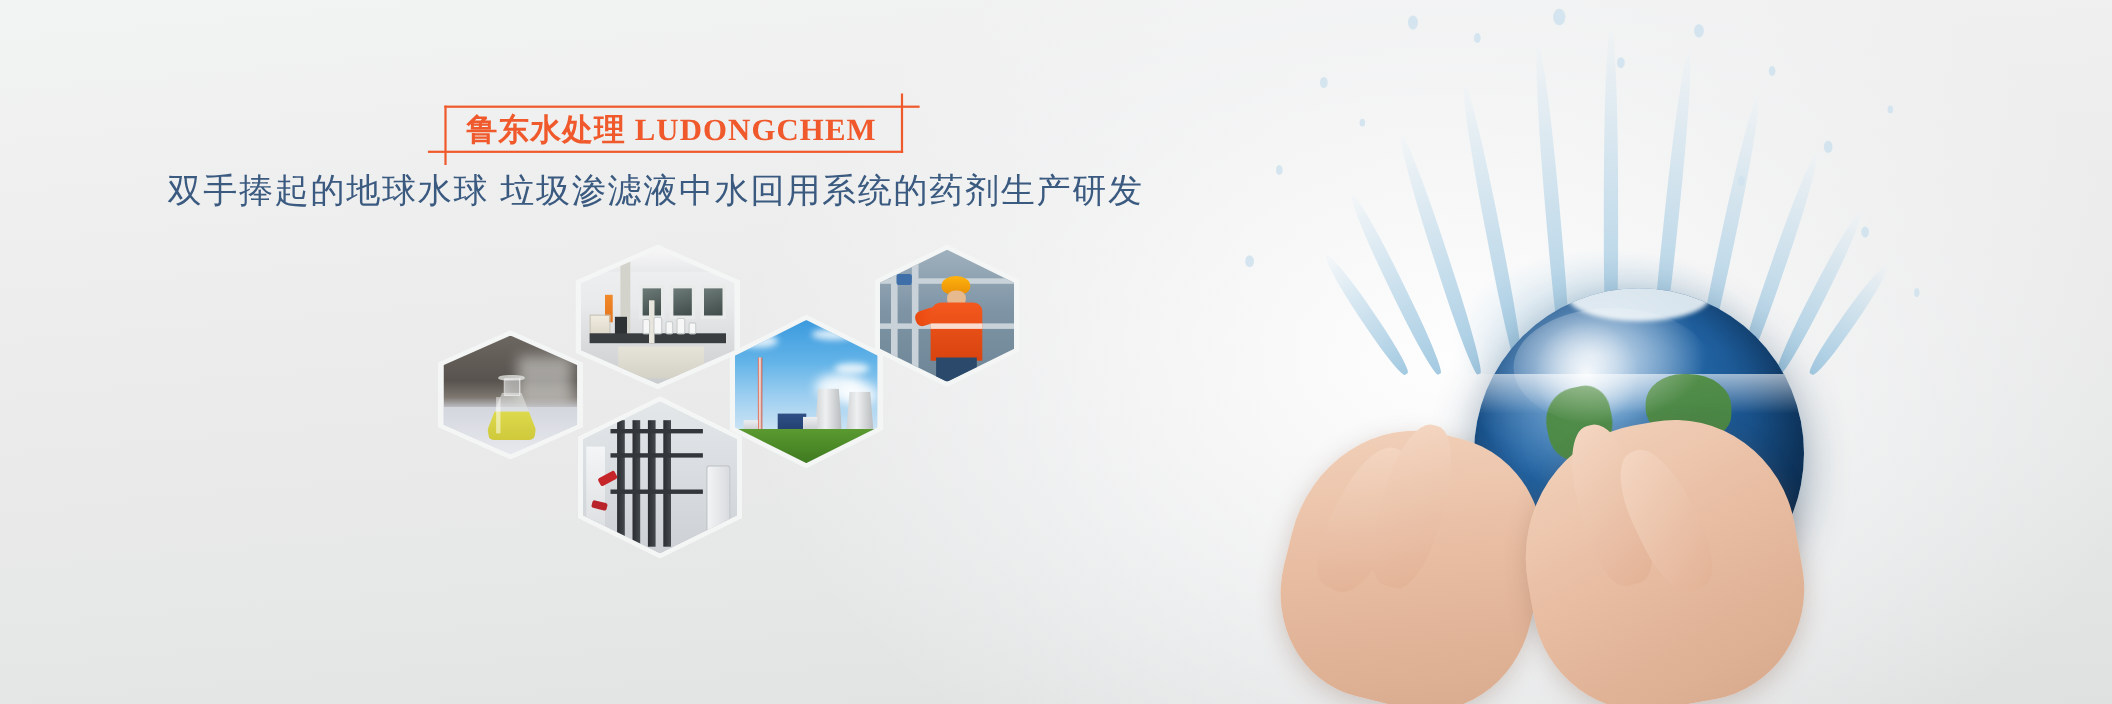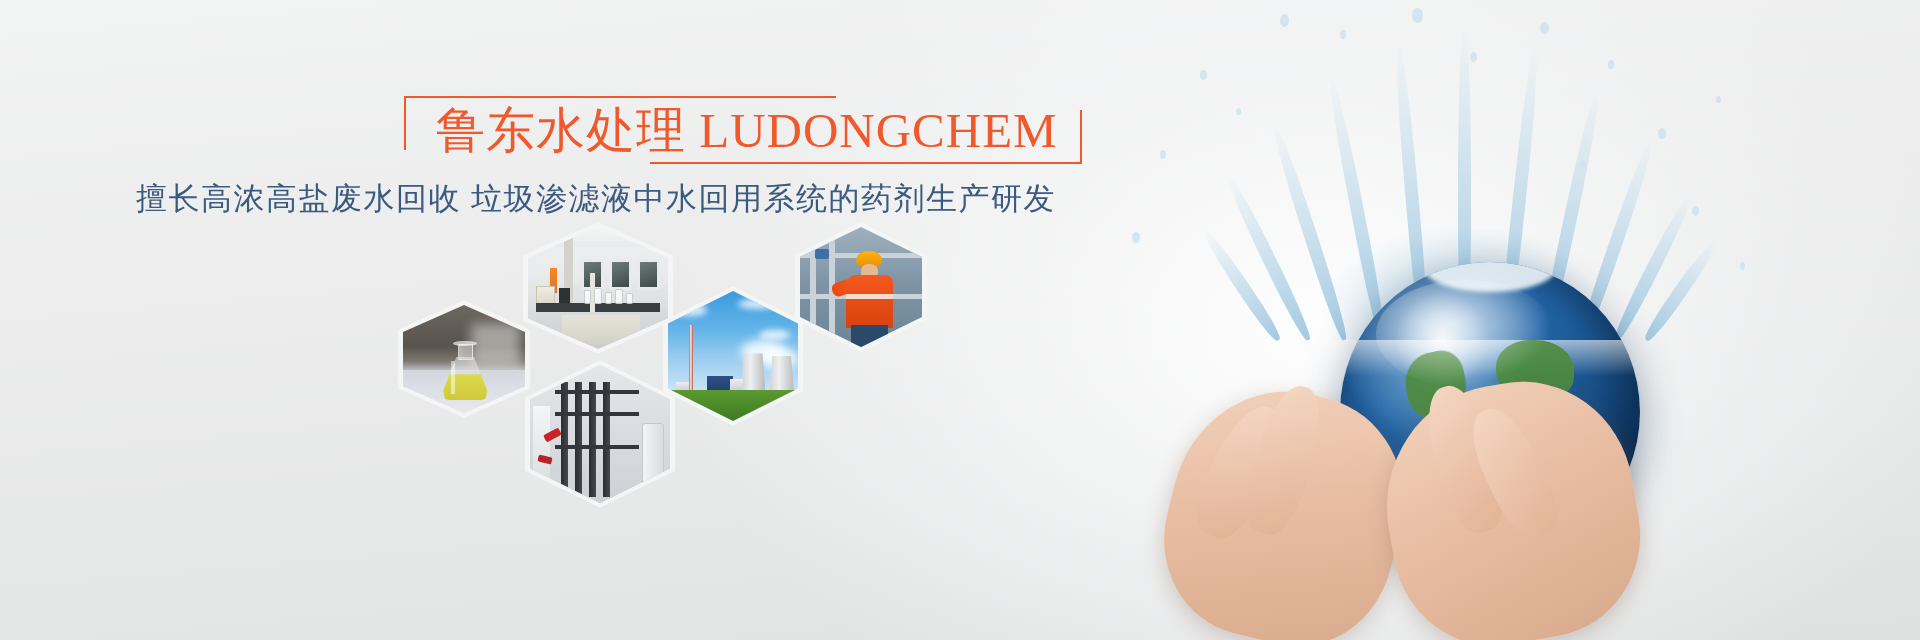--- a/index.html
+++ b/index.html
@@ -31,22 +31,22 @@
     border-top:2px solid #f0592b; border-left:2px solid #f0592b;
   }
   
   #title-frame::after {
     right:0; bottom:0; width:430px; height:52px;
     border-bottom:2px solid #f0592b; border-right:2px solid #f0592b;
   }
   #title-text {
     position:relative; z-index:2;
     font-family:"Liberation Serif", serif;
-    font-size:49px; line-height:1.18; font-weight:400;
-    color:#f0592b; letter-spacing:1px; white-space:nowrap;margin-left:12px;
+    font-size:28px; line-height:1.18; font-weight:700;
+    color:#f0592b; letter-spacing:1px; white-space:nowrap;
   }
   #subtitle {
     margin-top:16px; text-align:center; width:1192px;
     font-family:"Liberation Sans", sans-serif;
     font-size:31px; line-height:1.25; font-weight:400;
     color:#3b5a80; letter-spacing:1.5px; white-space:nowrap;
   }
   
   #hexwrap { position:absolute; left:0; top:0; width:1060px; height:640px; }
   .hex {
@@ -206,21 +206,21 @@
 <body>
 
 <div id="banner">
 
   <div id="textblock">
 
     <div id="title-frame">
       <div id="title-text">鲁东水处理 LUDONGCHEM</div>
     </div>
 
-    <div id="subtitle">擅长高浓高盐废水回收  垃圾渗滤液中水回用系统的药剂生产研发</div>
+    <div id="subtitle">双手捧起的地球水球  垃圾渗滤液中水回用系统的药剂生产研发</div>
   </div>
 
   <div id="hexwrap">
 
 
     <div class="hex" style="left:398px; top:300px; width:132px; height:118px;">
       <div class="pad"></div>
       <div class="inner">
         <div class="scene s-flask">
           <div class="blur"></div>

